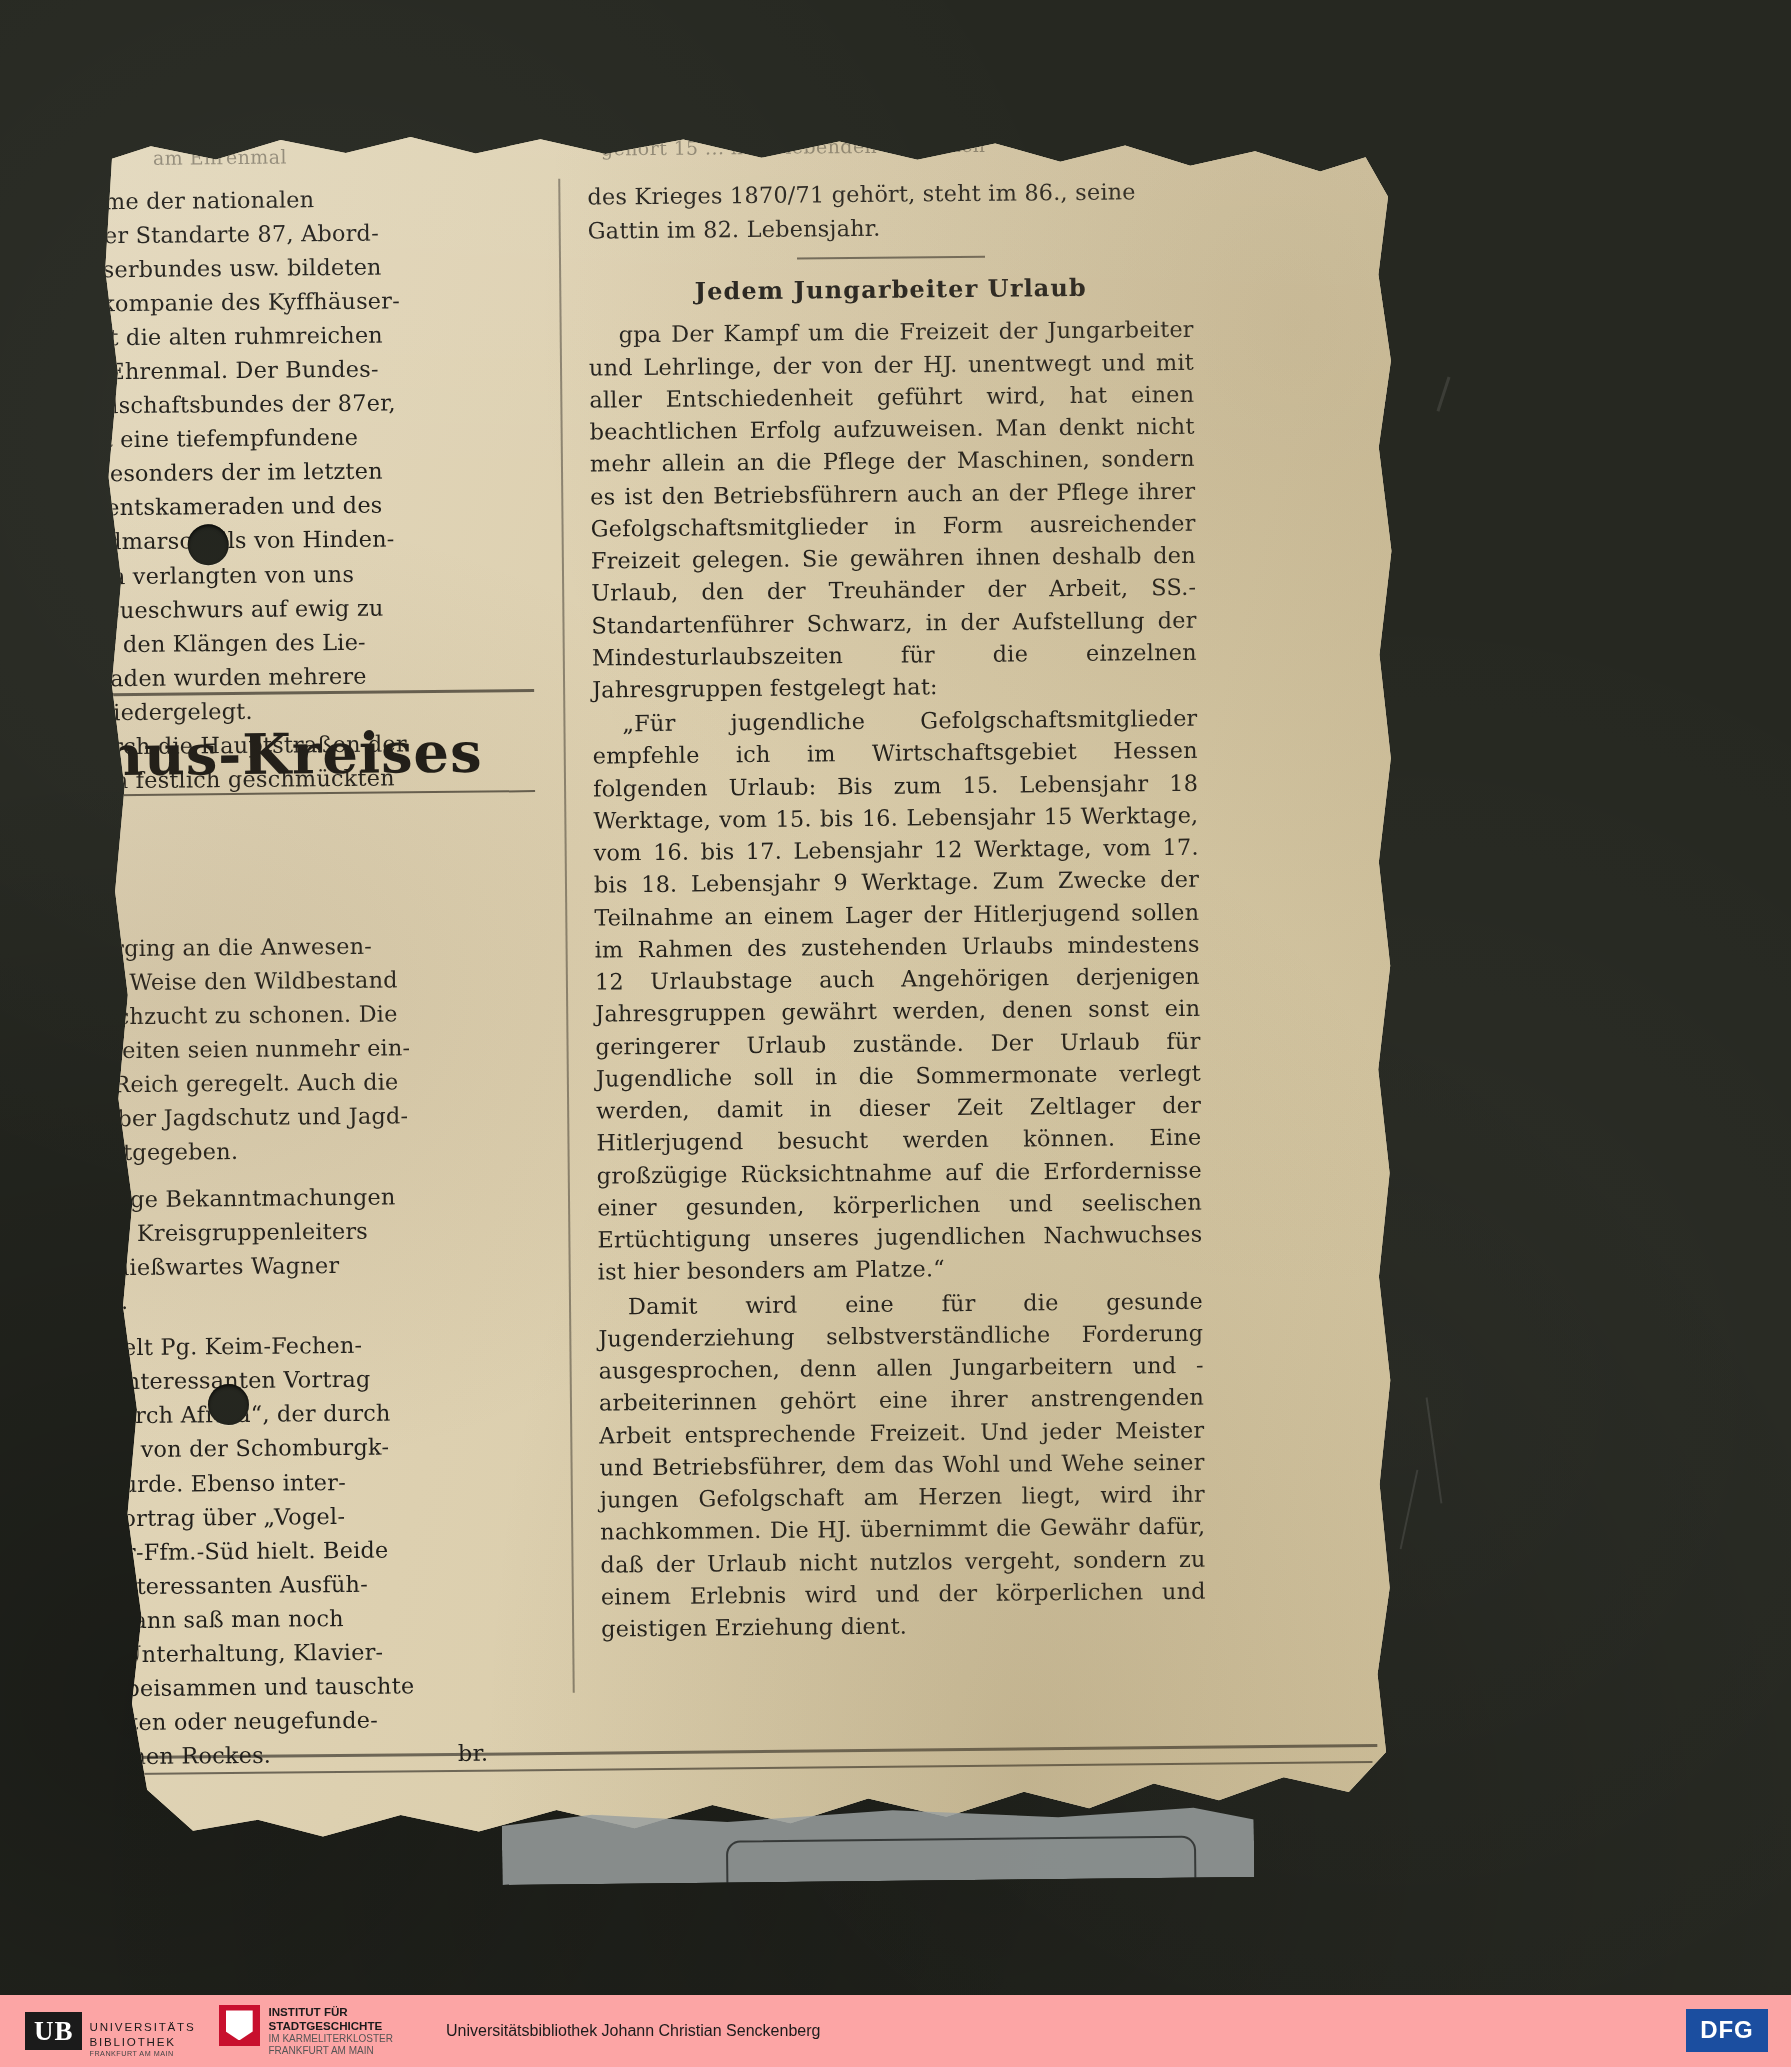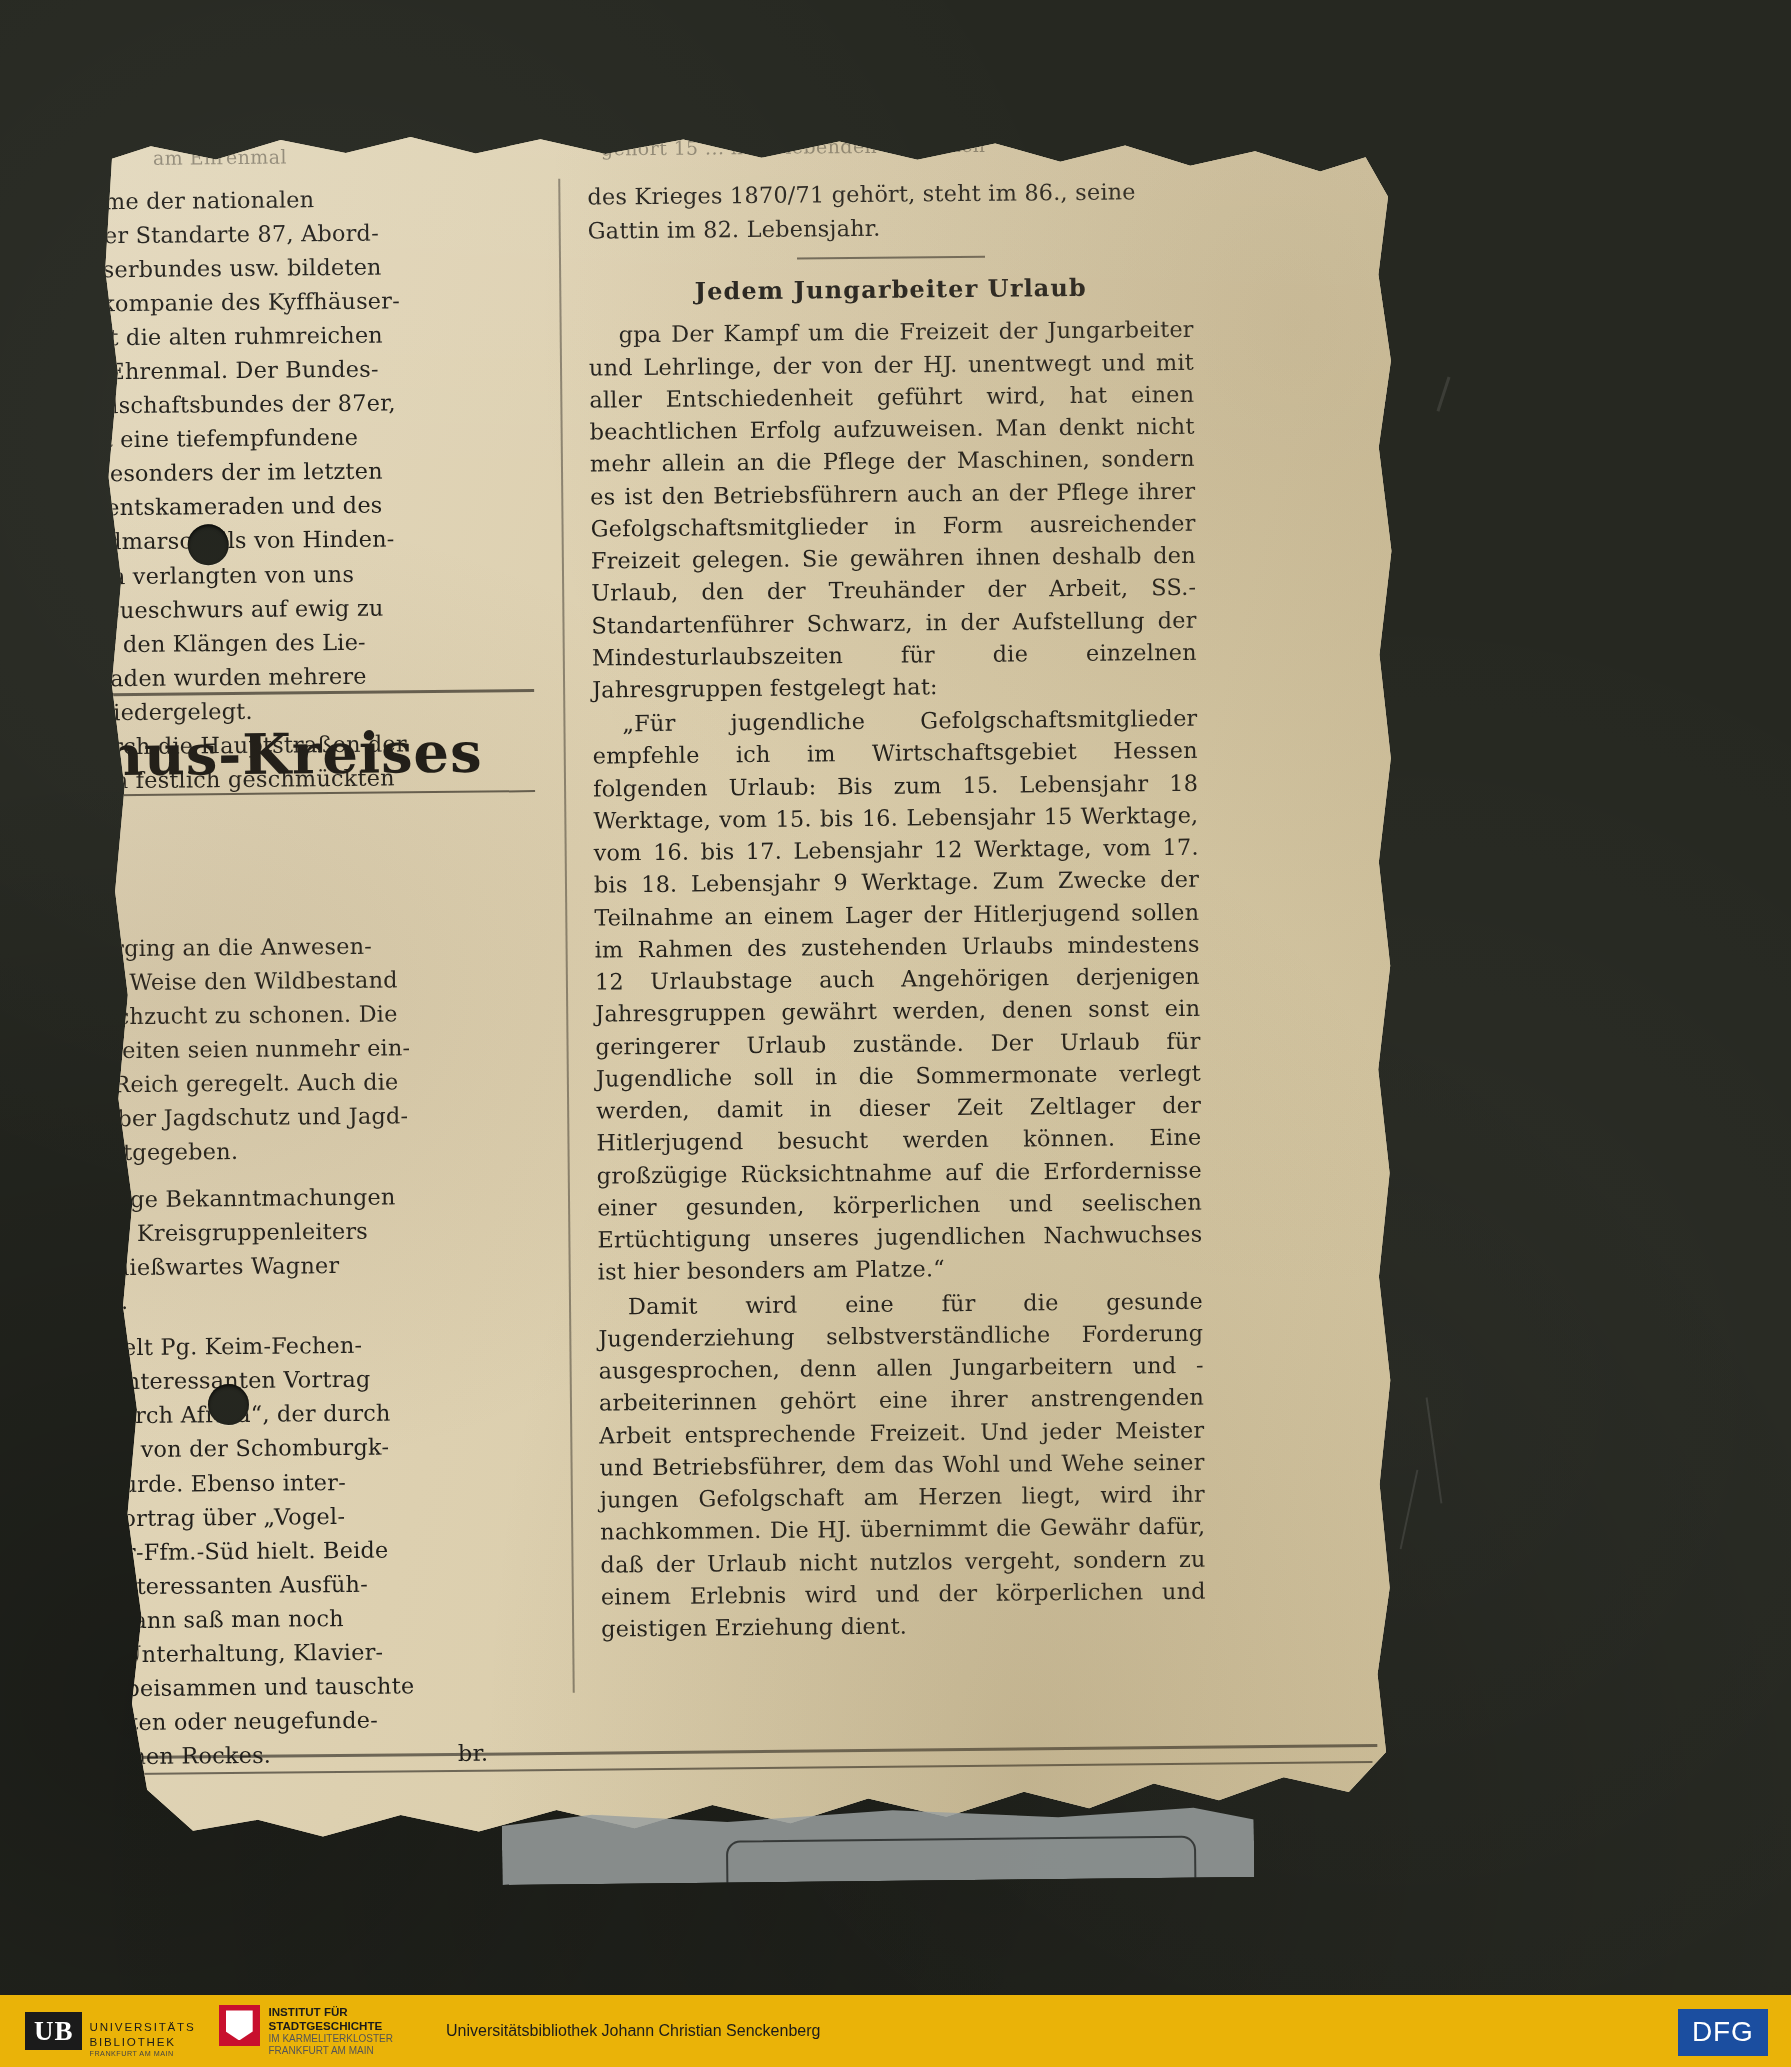--- a/index.html
+++ b/index.html
@@ -204,21 +204,21 @@
     border: 2.7px solid #3b3f3f;
     border-radius: 14.3px 14.3px 0 0;
   }
 
   
   #footer {
     position: absolute;
     left: 0; top: 1995px;
     width: 1791px;
     height: 72px;
-    background: #eab308;
+    background: #fca5a5;
     display: flex;
     align-items: center;
     gap: 23px;
     padding-left: 25px;
     box-sizing: border-box;
   }
   .logo-ub {
     display: flex;
     align-items: center;
     gap: 7.2px;
@@ -281,22 +281,22 @@
     color: #1b1b1b;
     margin-left: 30px;
   }
   .dfg-mark {
     position: absolute;
     right: 23px;
     top: 14.3px;
     background: #1b4ea0;
     color: #fff;
     font-family: "Liberation Sans", sans-serif;
-    font-weight: normal;
-    font-size: 28px;
+    font-weight: bold;
+    font-size: 24px;
     letter-spacing: 0.9px;
     padding: 7.2px 14.3px;
   }
 
   
   .scratch {
     position: absolute;
     background: rgba(255,255,255,0.10);
   }
 </style>

